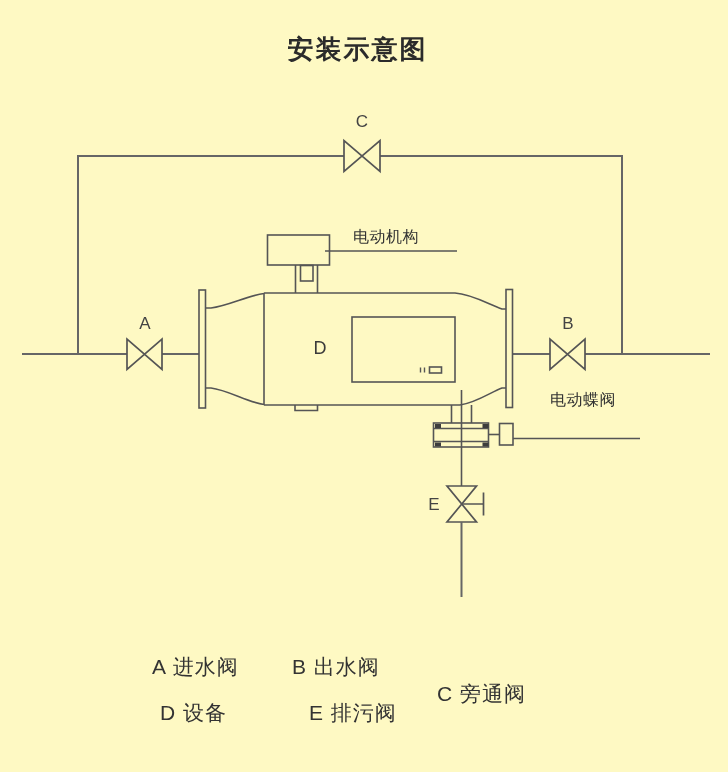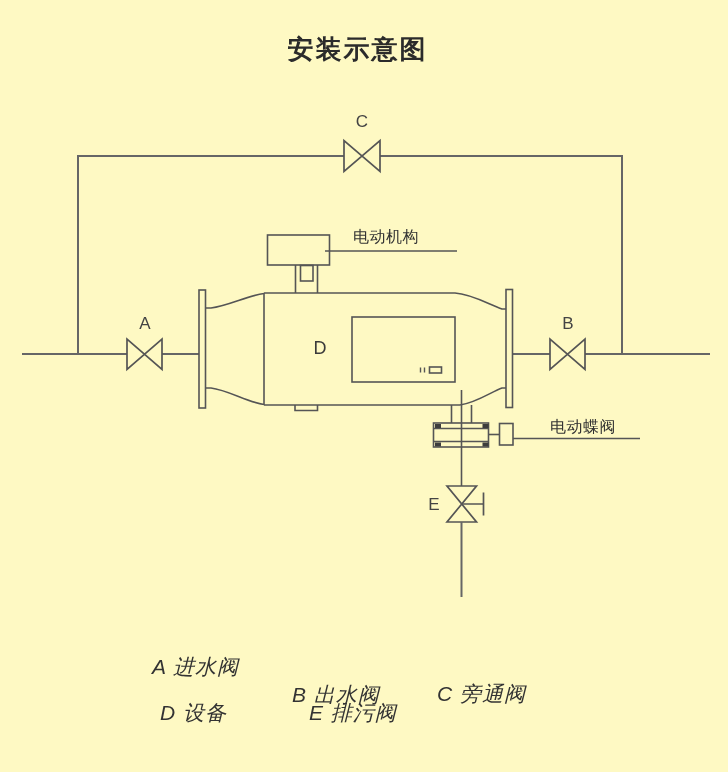--- a/index.html
+++ b/index.html
@@ -43,21 +43,20 @@
   }
   .annotation {
     font-size: 16px;
     color: #333333;
     letter-spacing: 0.5px;
   }
   .legend-item {
     font-size: 21px;
     color: #333333;
     letter-spacing: 1px;
-    font-style: italic;
   }
 </style>
 </head>
 <body>
 
 <div class="canvas">
 
   <div class="txt title">安装示意图</div>
 
   <svg class="diagram-svg" viewBox="0 0 728 772" fill="none" stroke-linecap="butt" stroke-linejoin="miter">
@@ -136,23 +135,23 @@
     <path d="M461.5,522 V597" stroke="#666666" stroke-width="2"></path>
   </svg>
 
   <span class="txt valve-label" style="left:145px; top:315px;">A</span>
   <span class="txt valve-label" style="left:568px; top:315px;">B</span>
   <span class="txt valve-label" style="left:362px; top:113px;">C</span>
   <span class="txt device-label" style="left:320px; top:339px;">D</span>
   <span class="txt valve-label" style="left:434px; top:496px;">E</span>
 
   <span class="txt annotation" style="left:353px; top:229px;text-align:center;">电动机构</span>
-  <span class="txt annotation" style="left:550px; top:419px;">电动蝶阀</span>
+  <span class="txt annotation" style="left:550px; top:392px;">电动蝶阀</span>
 
   <div>
     <span class="txt legend-item" style="left:152px; top:656px;">A 进水阀</span>
-    <span class="txt legend-item" style="left:292px; top:684px;">B 出水阀</span>
+    <span class="txt legend-item" style="left:292px; top:656px;">B 出水阀</span>
     <span class="txt legend-item" style="left:437px; top:656px;margin-top:27px;">C 旁通阀</span>
     <span class="txt legend-item" style="left:160px; top:702px;">D 设备</span>
     <span class="txt legend-item" style="left:309px; top:702px;">E 排污阀</span>
   </div>
 
 </div>
 
 </body></html>

